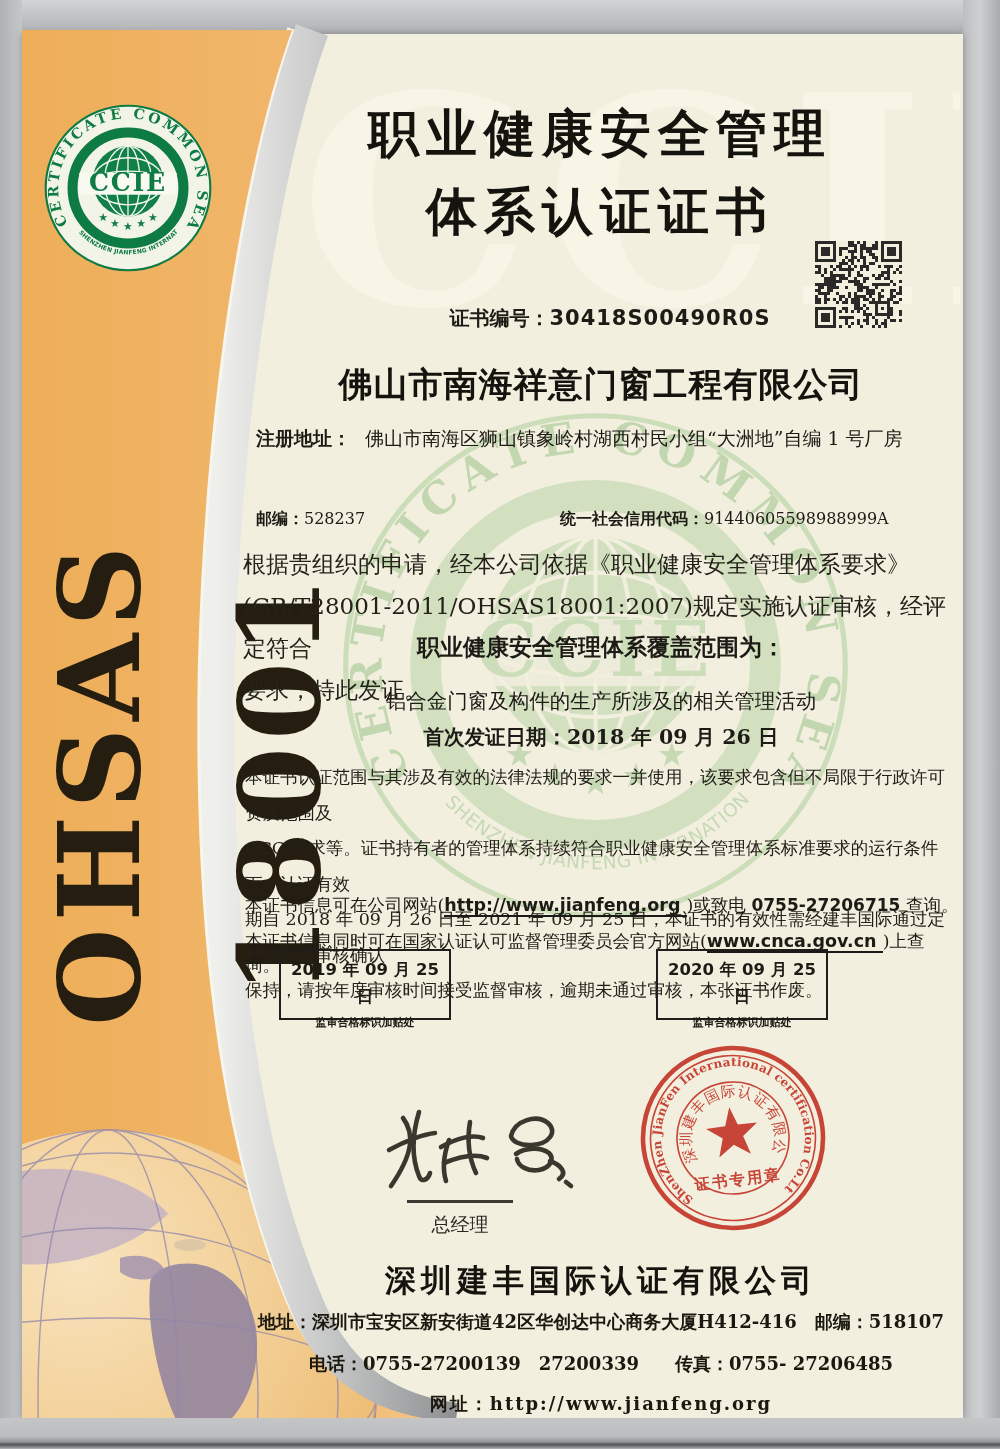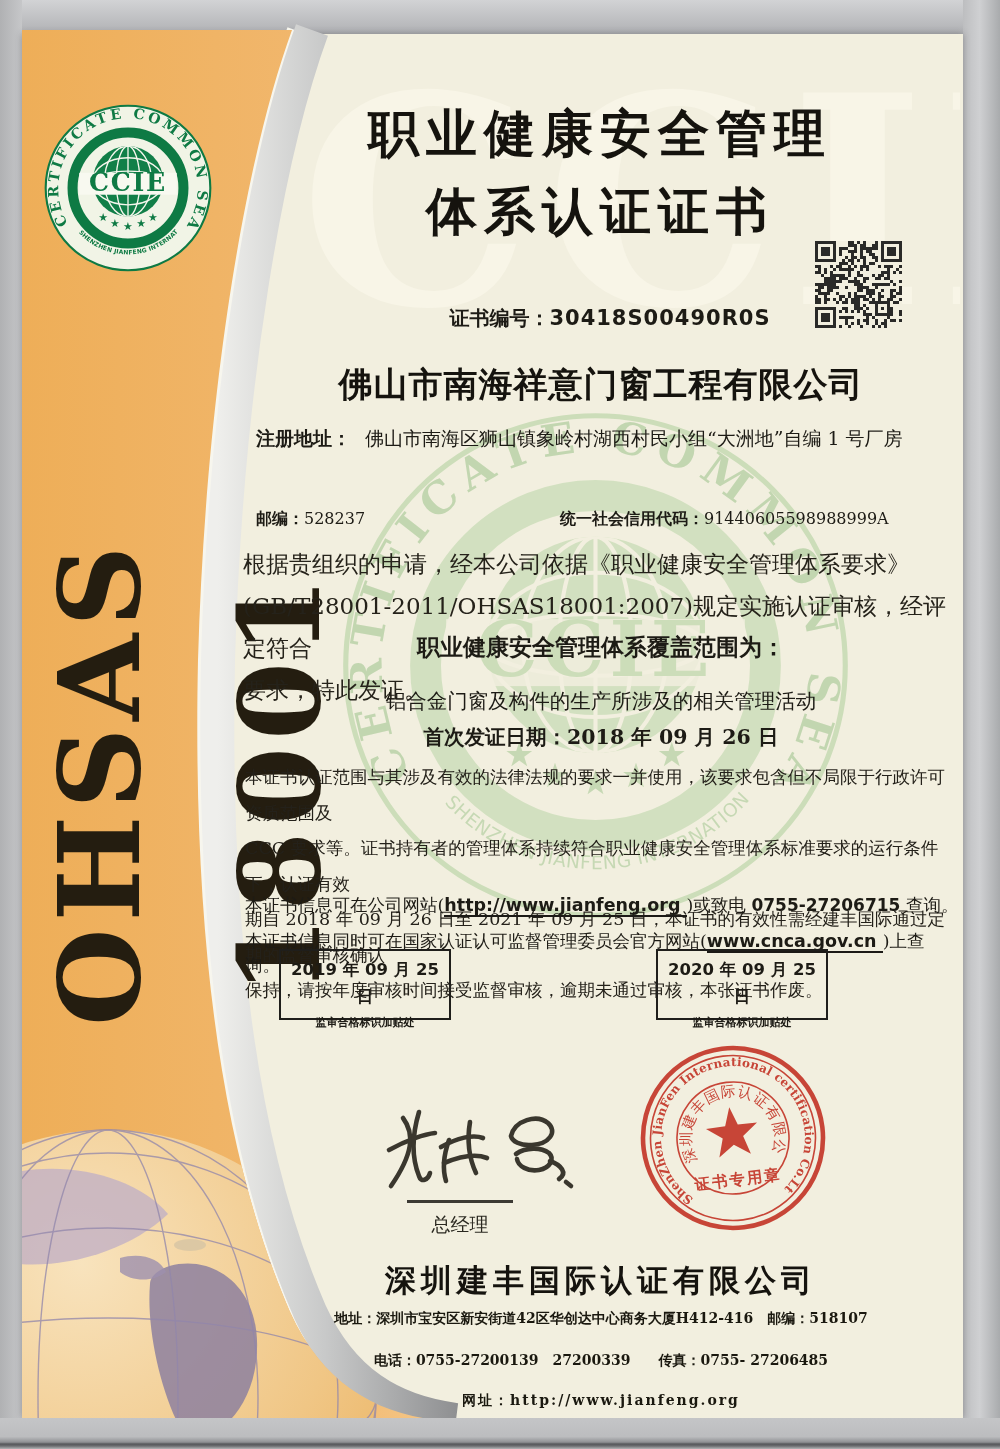--- a/index.html
+++ b/index.html
@@ -31,21 +31,21 @@
   .first-issue{left:245px;top:723px;width:712px;font-size:20.5px;font-weight:bold;}
   .terms{left:245px;top:760px;width:714px;font-size:17.5px;line-height:35.5px;color:#24211a;}
   .info-line{left:245px;width:714px;font-size:17.5px;}
   .link{font-family:"DejaVu Sans","Liberation Sans",sans-serif;font-weight:bold;border-bottom:2px solid #1c1a16;padding-bottom:0px;}
   .audit-box{width:168px;height:62px;border:2px solid #1f1e1b;text-align:center;padding-top:5px;}
   .audit-box .d{font-size:16.5px;font-weight:bold;line-height:27px;}
   .audit-box .l{font-size:11px;font-weight:bold;line-height:26px;}
   .sig-line{left:407px;top:1200px;width:106px;height:3px;background:#3c3a33;}
   .sig-title{left:400px;top:1212px;width:120px;font-size:19px;color:#2a2820;}
   .issuer-name{left:245px;top:1260px;width:712px;font-size:31px;font-weight:bold;letter-spacing:5px;color:#15130e;}
-  .issuer-line{left:245px;top:1310px;width:712px;font-size:14px;font-weight:bold;color:#1a180f;}
+  .issuer-line{left:245px;top:1310px;width:712px;font-size:18px;font-weight:bold;color:#1a180f;}
   .ohsas{left:-358px;top:690px;width:920px;height:185px;transform:rotate(-90deg);
     font-size:112px;font-weight:bold;letter-spacing:7px;word-spacing:18px;color:#241d10;text-align:center;line-height:180px;}
 </style>
 </head>
 <body>
 
 <div id="canvas">
 
   <div class="abs frame-top"></div>
   <div class="abs frame-left"></div>

